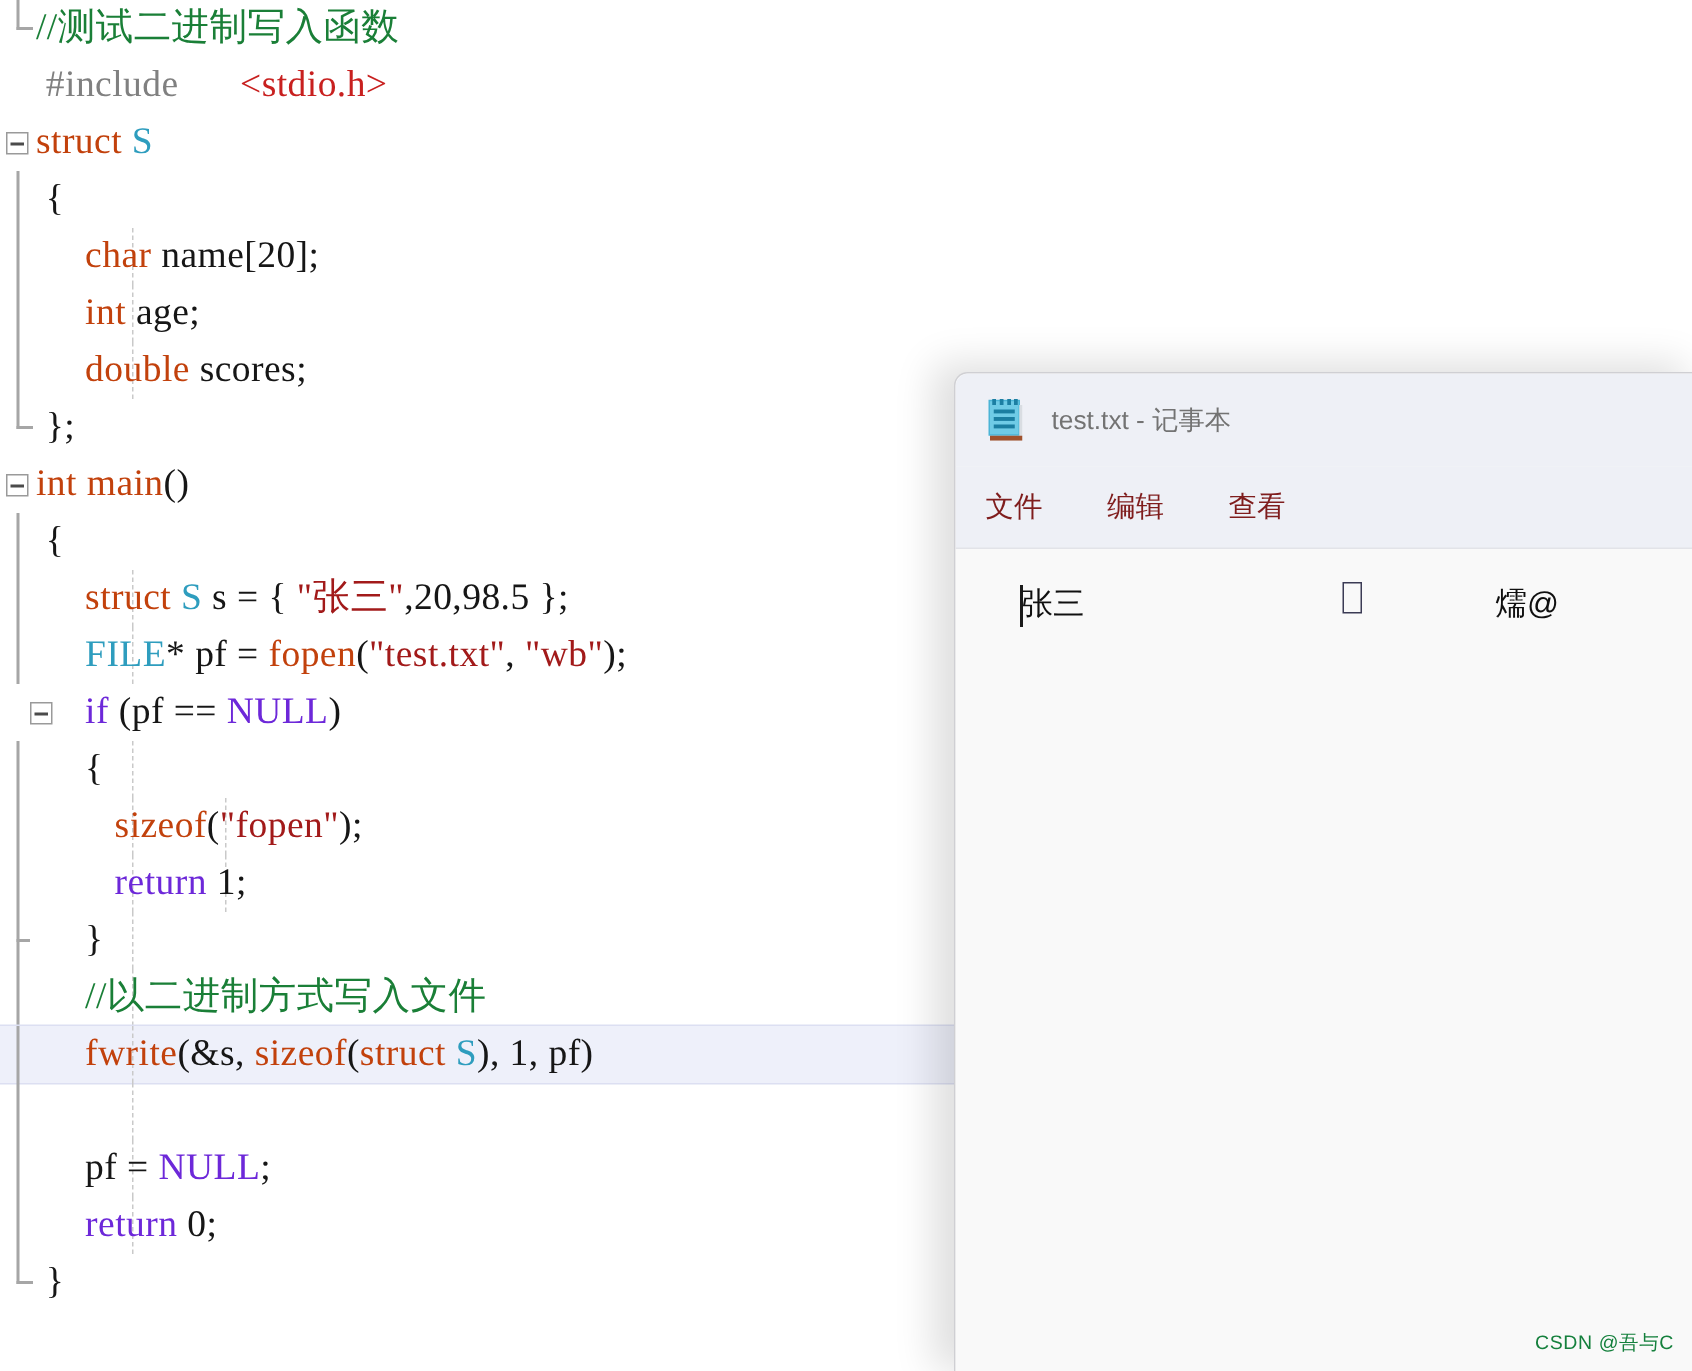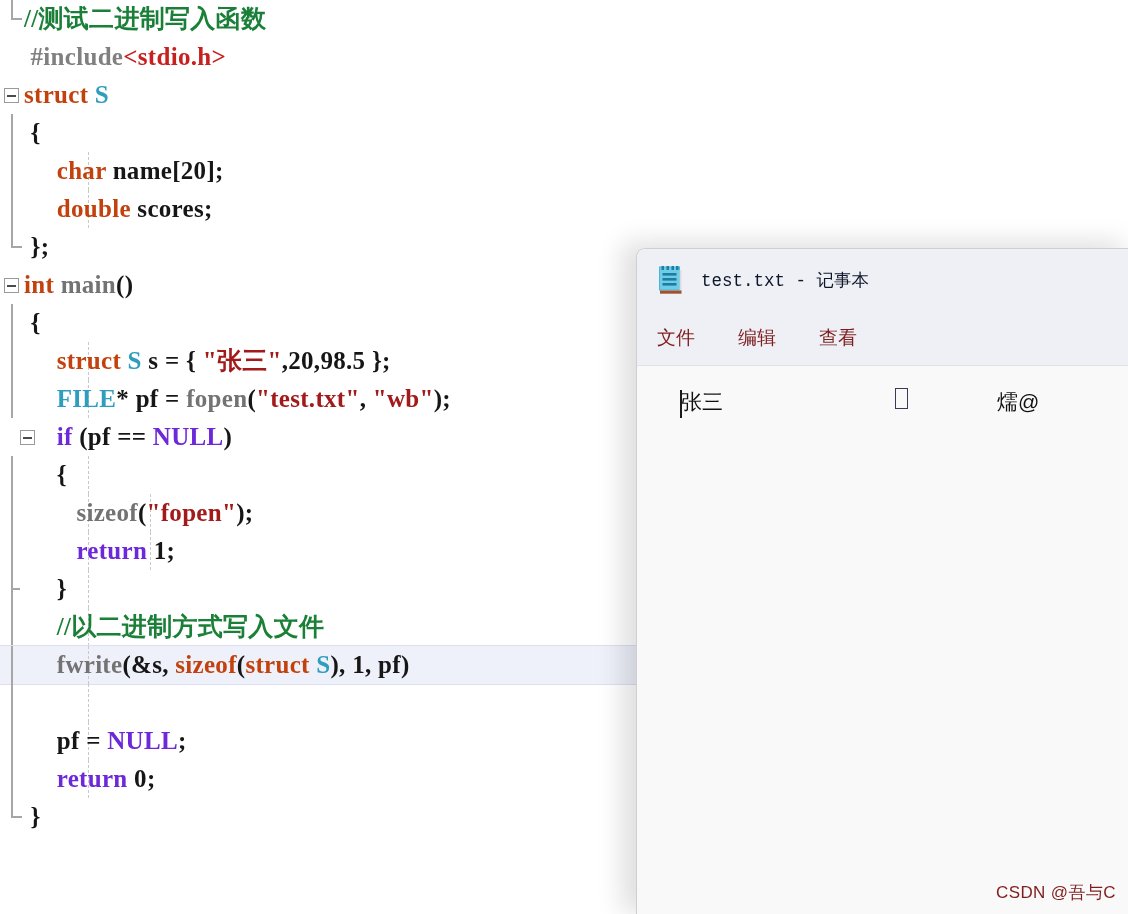--- a/index.html
+++ b/index.html
@@ -45,31 +45,30 @@
     left: 0; top: 0;
     width: 24px;
     height: 100%;
   }
 
   
   .ln-text {
     position: absolute;
     left: 24px;
     top: 0;
-    font-weight: bold;
   }
 
   
   .c-comment  { color: #1a7f37; }
   .c-pre      { color: #808080; text-align: center; }
-  .c-inc      { color: #c8201f; }
+  .c-inc      { color: #c8201f; margin-left: 41px; }
   .c-kw       { color: #c2410c; }      
   .c-kw2      { color: #6d28d9; }      
   .c-type     { color: #2e9dbe; }      
-  .c-fn       { color: #737373; }      
+  .c-fn       { color: #c2410c; }      
   .c-str      { color: #a21a1a; }      
   .c-plain    { color: #161616; }
 
   
   .fold-box {
     position: absolute;
     left: 4px;
     top: 12px;
     width: 15px;
     height: 15px;
@@ -162,22 +161,22 @@
     border-top-left-radius: 9px;
   }
   .np-icon {
     width: 26px;
     height: 28px;
     margin-right: 18px;
     flex: 0 0 auto;
   }
   .np-title {
     font-size: 17.5px;
-    color: #0f172a;
-    font-family: Liberation Mono, monospace;
+    color: #737373;
+    font-family: Liberation Sans, sans-serif;
   }
   .np-menubar {
     height: 54px;
     background: #eef0f6;
     display: flex;
     align-items: center;
     padding-left: 20px;
     border-bottom: 1px solid #e2e3e8;
   }
   .np-menu-item {
@@ -227,22 +226,22 @@
     border: 1.4px solid #3b3b55;
     vertical-align: -3px;
   }
 
   
   #watermark {
     position: absolute;
     right: 12px;
     bottom: 10px;
     font-family: "Liberation Sans", "DejaVu Sans", sans-serif;
-    font-size: 17px;
-    color: #7f1d1d;
+    font-size: 13px;
+    color: #15803d;
     letter-spacing: 0.4px;
   }
 
   
   .clip-top {
     position: absolute;
     left: 24px;
     top: -26px;
     font-size: 25px;
     color: #1a7f37;
@@ -253,20 +252,21 @@
 <body>
 
 <div id="editor">
   <div class="clip-top">//}</div>
   <div class="code-area" id="code-area">
       <div class="line"><span class="gutter"><span class="fold-end"></span></span><span class="ln-text"><span class="c-comment">//测试二进制写入函数</span></span></div>
       <div class="line"><span class="gutter"></span><span class="ln-text"><span class="c-pre"> #include</span><span class="c-inc">&lt;stdio.h&gt;</span></span></div>
       <div class="line"><span class="gutter"><span class="fold-box"></span></span><span class="ln-text"><span class="c-kw">struct </span><span class="c-type">S</span></span></div>
       <div class="line"><span class="gutter"><span class="fold-bar"></span></span><span class="ln-text"><span class="c-plain"> {</span></span></div>
       <div class="line"><span class="gutter"><span class="fold-bar"></span></span><span class="guide g1"></span><span class="ln-text"><span class="c-kw">     char</span><span class="c-plain"> name[20];</span></span></div>
+      <div class="line"><span class="gutter"><span class="fold-bar"></span></span><span class="guide g1"></span><span class="ln-text"><span class="c-kw">     int</span><span class="c-plain"> age;</span></span></div>
       <div class="line"><span class="gutter"><span class="fold-bar"></span></span><span class="guide g1"></span><span class="ln-text"><span class="c-kw">     double</span><span class="c-plain"> scores;</span></span></div>
       <div class="line"><span class="gutter"><span class="fold-end"></span></span><span class="ln-text"><span class="c-plain"> };</span></span></div>
       <div class="line"><span class="gutter"><span class="fold-box"></span></span><span class="ln-text"><span class="c-kw">int</span><span class="c-fn"> main</span><span class="c-plain">()</span></span></div>
       <div class="line"><span class="gutter"><span class="fold-bar"></span></span><span class="ln-text"><span class="c-plain"> {</span></span></div>
       <div class="line"><span class="gutter"><span class="fold-bar"></span></span><span class="guide g1"></span><span class="ln-text"><span class="c-kw">     struct</span><span class="c-type"> S</span><span class="c-plain"> s = { </span><span class="c-str">"张三"</span><span class="c-plain">,20,98.5 };</span></span></div>
       <div class="line"><span class="gutter"><span class="fold-bar"></span></span><span class="guide g1"></span><span class="ln-text"><span class="c-type">     FILE</span><span class="c-plain">* pf = </span><span class="c-fn">fopen</span><span class="c-plain">(</span><span class="c-str">"test.txt"</span><span class="c-plain">, </span><span class="c-str">"wb"</span><span class="c-plain">);</span></span></div>
       <div class="line"><span class="gutter"><span class="fold-box" style="left: 20px;"></span></span><span class="ln-text"><span class="c-kw2">     if</span><span class="c-plain"> (pf == </span><span class="c-kw2">NULL</span><span class="c-plain">)</span></span></div>
       <div class="line"><span class="gutter"><span class="fold-bar"></span></span><span class="guide g1"></span><span class="ln-text"><span class="c-plain">     {</span></span></div>
       <div class="line"><span class="gutter"><span class="fold-bar"></span></span><span class="guide g1"></span><span class="guide g2"></span><span class="ln-text"><span class="c-fn">        sizeof</span><span class="c-plain">(</span><span class="c-str">"fopen"</span><span class="c-plain">);</span></span></div>
       <div class="line"><span class="gutter"><span class="fold-bar"></span></span><span class="guide g1"></span><span class="guide g2"></span><span class="ln-text"><span class="c-kw2">        return</span><span class="c-plain"> 1;</span></span></div>

